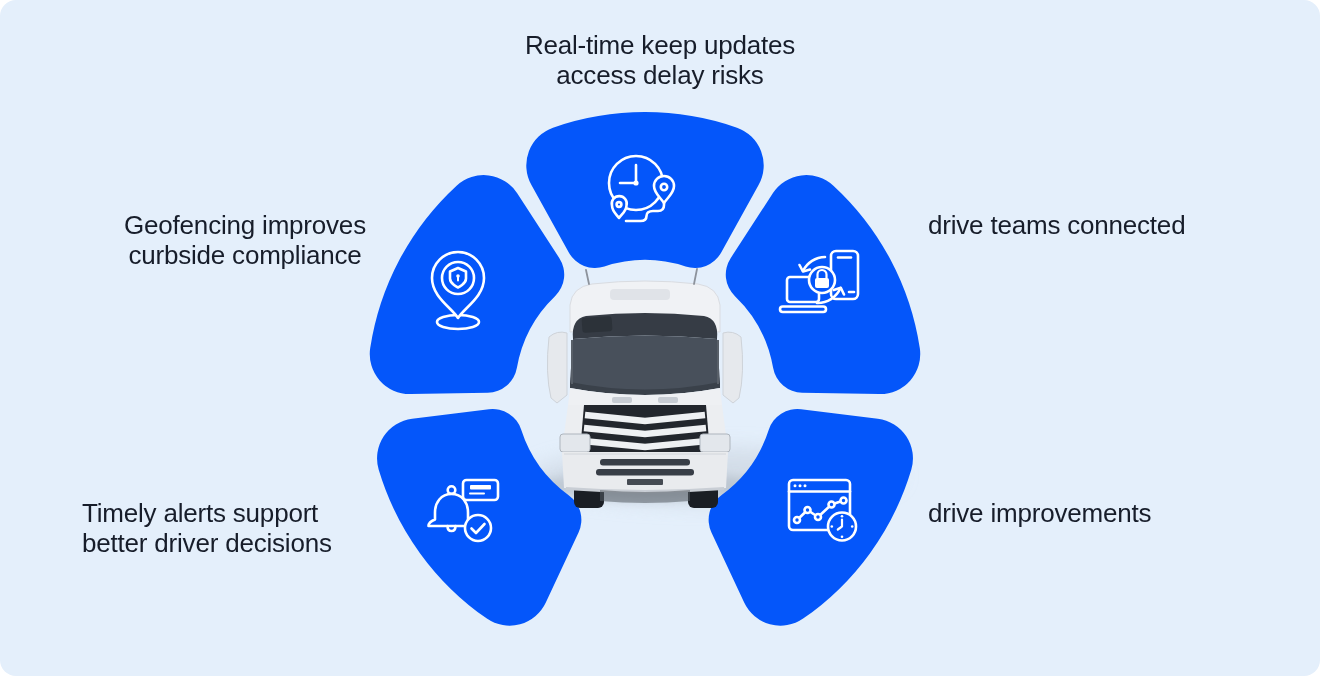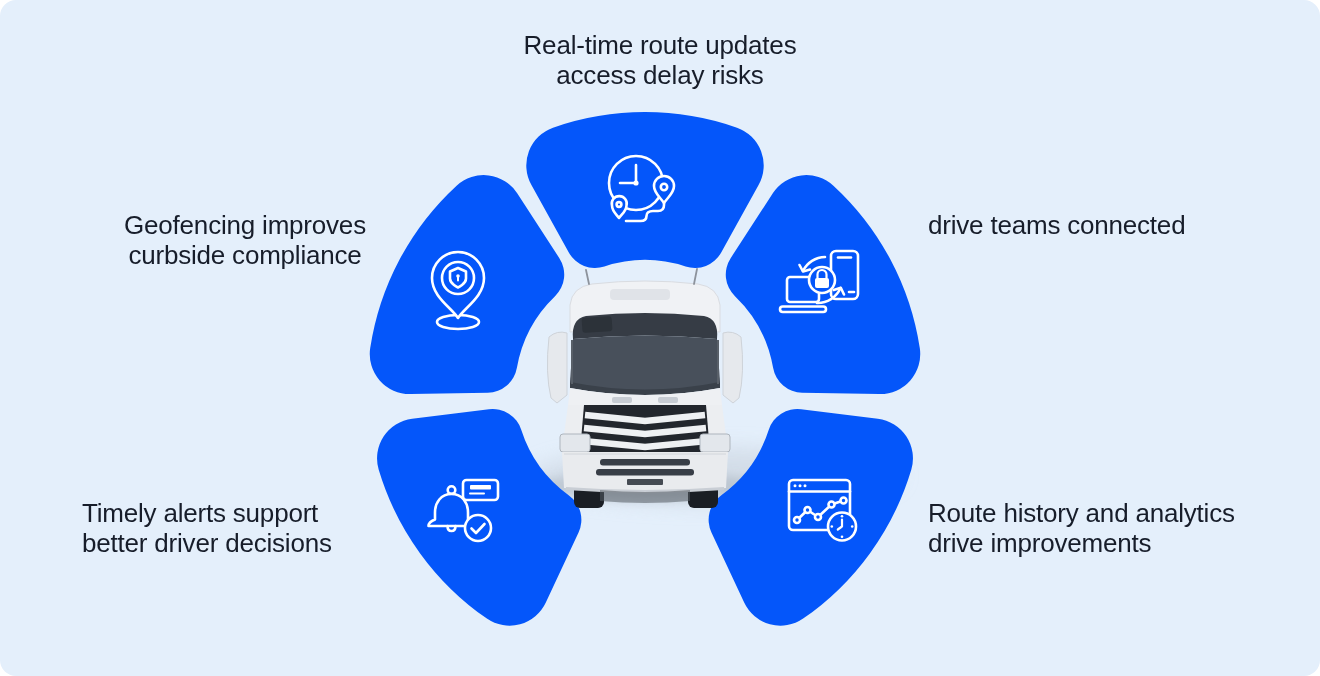--- a/index.html
+++ b/index.html
@@ -156,32 +156,31 @@
       <circle cx="17" cy="13.5" r="14" fill="var(--petal-blue)"></circle>
       <circle cx="17" cy="3.3" r="1.3" fill="var(--icon-stroke)" stroke="none"></circle>
       <circle cx="27.2" cy="13.5" r="1.3" fill="var(--icon-stroke)" stroke="none"></circle>
       <circle cx="17" cy="23.7" r="1.3" fill="var(--icon-stroke)" stroke="none"></circle>
       <circle cx="6.8" cy="13.5" r="1.3" fill="var(--icon-stroke)" stroke="none"></circle>
       <path d="M 17 13.5 L 17 6.5 M 17 13.5 L 12.8 16.5" stroke-width="2.2"></path>
     </g>
   </svg>
 
   <div class="label label-top">
-    <div>Real-time route updates</div>
+    <div>Real-time keep updates</div>
     <div>access delay risks</div>
   </div>
   <div class="label label-upper-left">
     <div>Geofencing improves</div>
     <div>curbside compliance</div>
   </div>
   <div class="label label-upper-right">
     <div>drive teams connected</div>
   </div>
   <div class="label label-lower-left">
     <div>Timely alerts support</div>
     <div>better driver decisions</div>
   </div>
   <div class="label label-lower-right">
-    <div>Route history and analytics</div>
     <div>drive improvements</div>
   </div>
 
 </div>
 
 </body></html>

